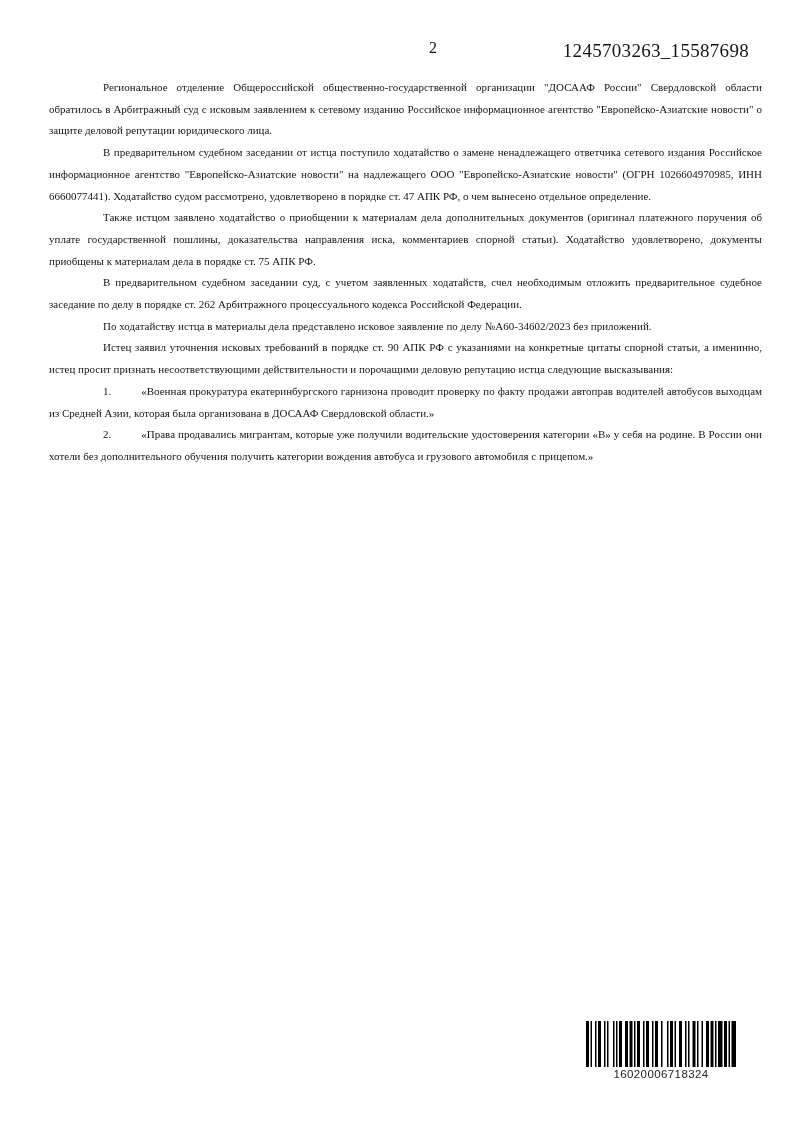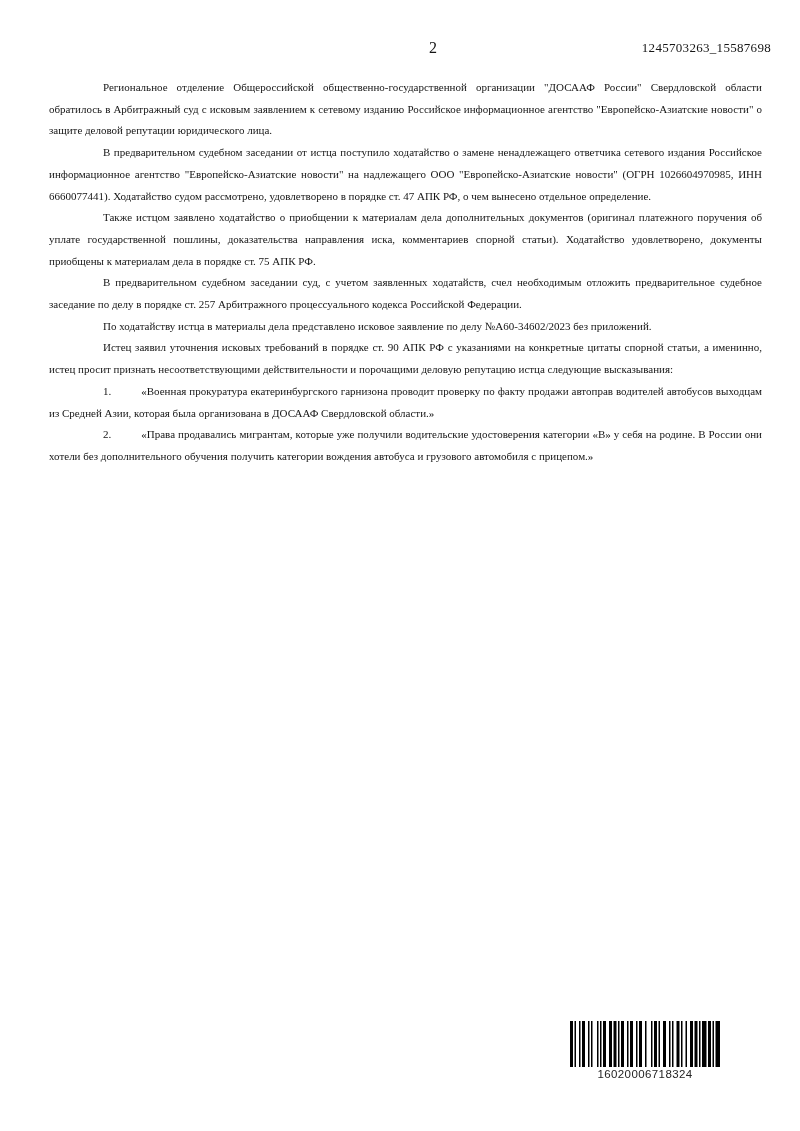--- a/index.html
+++ b/index.html
@@ -18,22 +18,22 @@
   }
   .hdr-pagenum {
     position: absolute;
     top: 39px;
     left: 429px;
     font-size: 16px;
   }
   .hdr-docid {
     position: absolute;
     top: 40px;
-    right: 29px;
-    font-size: 13px;
+    right: 51px;
+    font-size: 19px;
     letter-spacing: 0.3px;
   }
   .body-text {
     position: absolute;
     top: 77px;
     left: 49px;
     width: 713px;
     font-size: 11px;
     line-height: 21.7px;
     text-align: justify;
@@ -44,21 +44,21 @@
   }
   .para-num {
     display: inline;
   }
   .para-gap {
     display: inline-block;
     width: 30px;
   }
   .barcode {
     position: absolute;
-    left: 565px;
+    left: 581px;
     top: 1021px;
     width: 160px;
   }
   .barcode svg {
     display: block;
     width: 150px;
     height: 46px;
     margin: 0 auto;
   }
   .barcode-num {
@@ -81,21 +81,21 @@
 
   <div class="body-text">
   <p class="para"><span class="para-text">Региональное отделение Общероссийской общественно-государственной организации "ДОСААФ России" Свердловской области обратилось в Арбитражный суд с исковым заявлением к  сетевому изданию Российское информационное агентство "Европейско-Азиатские новости" о защите деловой репутации юридического лица.</span></p>
 
 
   <p class="para"><span class="para-text">В предварительном судебном заседании от истца поступило ходатайство о замене ненадлежащего ответчика  сетевого издания Российское информационное агентство "Европейско-Азиатские новости" на надлежащего ООО "Европейско-Азиатские новости" (ОГРН 1026604970985, ИНН 6660077441). Ходатайство судом рассмотрено, удовлетворено в порядке  ст. 47 АПК РФ, о чем вынесено отдельное определение.</span></p>
 
   <p class="para"><span class="para-text">Также истцом заявлено ходатайство о приобщении к материалам дела дополнительных документов (оригинал платежного поручения об уплате государственной пошлины, доказательства направления иска, комментариев спорной статьи). Ходатайство удовлетворено, документы приобщены к материалам дела в порядке ст. 75 АПК РФ.</span></p>
 
 
-  <p class="para"><span class="para-text">В предварительном судебном заседании суд, с учетом заявленных ходатайств, счел необходимым отложить предварительное судебное заседание по делу в порядке ст. 257 Арбитражного процессуального кодекса Российской Федерации.</span></p>
+  <p class="para"><span class="para-text">В предварительном судебном заседании суд, с учетом заявленных ходатайств, счел необходимым отложить предварительное судебное заседание по делу в порядке ст. 262 Арбитражного процессуального кодекса Российской Федерации.</span></p>
 
   <p class="para"><span class="para-text">По ходатайству истца в материалы дела представлено исковое заявление по делу №А60-34602/2023 без приложений.</span></p>
 
   <p class="para"><span class="para-text">Истец заявил уточнения исковых требований в порядке ст. 90 АПК РФ  с указаниями на конкретные цитаты спорной статьи, а именинно, истец просит признать несоответствующими действительности и порочащими деловую репутацию истца следующие высказывания:</span></p>
 
   <p class="para"><span class="para-num">1.</span><span class="para-gap"></span><span class="para-text">«Военная прокуратура екатеринбургского гарнизона проводит проверку по факту продажи автоправ водителей автобусов выходцам из Средней Азии, которая была организована в ДОСААФ Свердловской области.»</span></p>
 
   <p class="para"><span class="para-num">2.</span><span class="para-gap"></span><span class="para-text">«Права продавались мигрантам, которые уже получили водительские удостоверения категории «В» у себя на родине. В России они хотели без дополнительного обучения получить категории вождения автобуса и грузового автомобиля с прицепом.»</span></p>
 
 </div>

